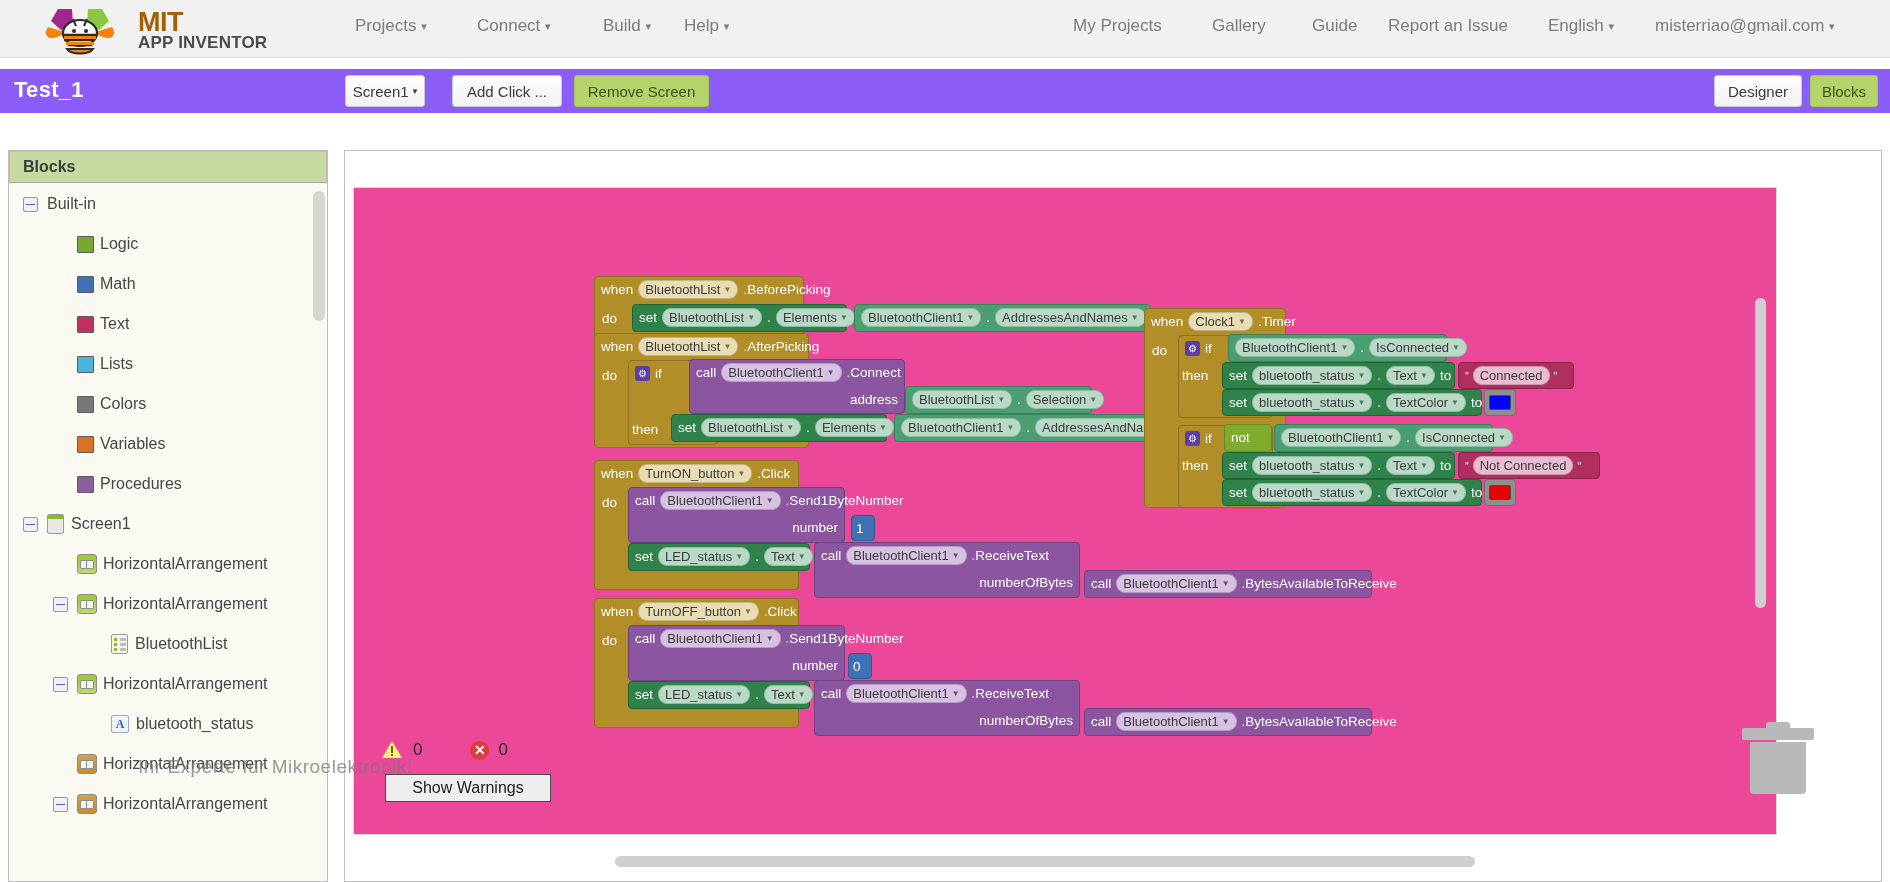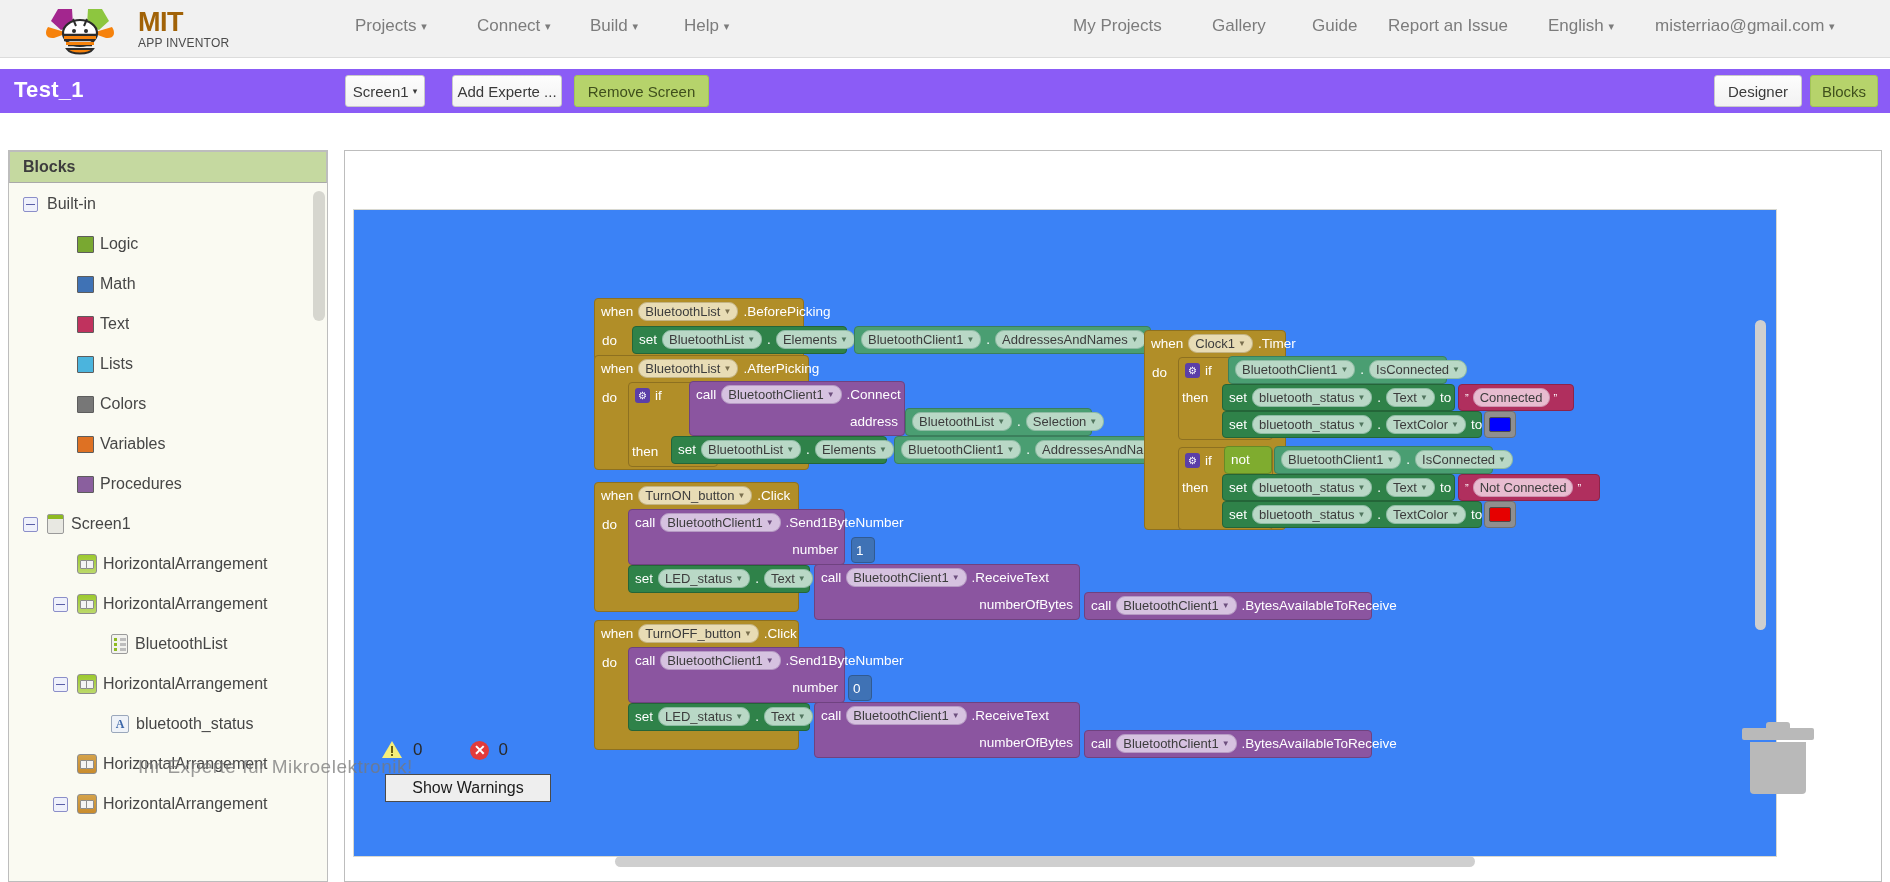--- a/index.html
+++ b/index.html
@@ -20,21 +20,21 @@
   #logo-wrap {
     position: absolute; left: 42px; top: 3px; width: 230px; height: 54px;
   }
   #logo-mark { position: absolute; left: 0; top: 2px; width: 92px; height: 52px; }
   #logo-text { position: absolute; left: 96px; top: 5px; }
   .logo-mit {
     font-size: 27px; font-weight: bold; color: #a16207; letter-spacing: -0.5px;
     font-family: "Liberation Sans", sans-serif; line-height: 28px;
   }
   .logo-appinv {
-    font-size: 12px; font-weight: normal; color: #4b4b4b; letter-spacing: 0.2px;
+    font-size: 17px; font-weight: bold; color: #4b4b4b; letter-spacing: 0.2px;
     line-height: 14px;
   }
   .navitem {
     position: absolute; top: 16px;
     font-size: 17px; color: #7c7c7c; white-space: nowrap;
     cursor: pointer;
   }
   .navitem .caret { font-size: 11px; position: relative; top: -1px; }
 
   
@@ -135,22 +135,22 @@
     position: absolute; right: 2px; top: 40px; width: 12px; height: 130px;
     background: #d6d6cf; border-radius: 6px;
   }
 
   
   #viewer-panel {
     position: absolute; left: 344px; top: 150px; width: 1538px; height: 732px;
     background: #ffffff; border: 1px solid #bdbdbd;
   }
   #viewer-canvas {
-    position: absolute; left: 8px; top: 58px; width: 1424px; height: 648px;
-    background: #3b82f6; border: 1px solid #d8d8d0; overflow: hidden;
+    position: absolute; left: 8px; top: 36px; width: 1424px; height: 648px;
+    background: #ec4899; border: 1px solid #d8d8d0; overflow: hidden;
   }
   #viewer-hscroll-track {
     position: absolute; left: 270px; bottom: 14px; width: 860px; height: 11px;
     background: #cfcfcf; border-radius: 6px;
   }
 
   
   .blk { position: absolute; font-size: 13.5px; color: #ffffff; white-space: nowrap; }
   .hat {
     background: #b18e28; border: 1px solid #8d7020; border-radius: 4px;
@@ -266,38 +266,38 @@
       <path d="M31 14 l3 7 M45 14 l-3 7" stroke="#2b2b2b" stroke-width="2"></path>
     </svg>
     <div id="logo-text">
       <div class="logo-mit">MIT</div>
       <div class="logo-appinv">APP INVENTOR</div>
     </div>
   </div>
 
   <div class="navitem" style="left:355px"><span>Projects</span> <span class="caret">▾</span></div>
   <div class="navitem" style="left:477px"><span>Connect</span> <span class="caret">▾</span></div>
-  <div class="navitem" style="left:590px"><span>Build</span> <span class="caret">▾</span></div>
+  <div class="navitem" style="left:603px"><span>Build</span> <span class="caret">▾</span></div>
   <div class="navitem" style="left:684px"><span>Help</span> <span class="caret">▾</span></div>
 
   <div class="navitem" style="left:1073px"><span>My Projects</span></div>
   <div class="navitem" style="left:1212px"><span>Gallery</span></div>
   <div class="navitem" style="left:1312px"><span>Guide</span></div>
   <div class="navitem" style="left:1388px"><span>Report an Issue</span></div>
   <div class="navitem" style="left:1548px"><span>English</span> <span class="caret">▾</span></div>
   <div class="navitem" style="left:1655px"><span>misterriao@gmail.com</span> <span class="caret">▾</span></div>
 </div>
 
 <div id="projbar" style="background: #8b5cf6;">
   <div id="projtitle">Test_1</div>
   <div class="pbtn" style="left:345px;width:80px">
     <span>Screen1</span>&nbsp;<span style="font-size:9px">▾</span>
   </div>
   <div class="pbtn" style="left:452px;width:110px">
-    <span>Add Experte ...</span>
+    <span>Add Click ...</span>
   </div>
   <div class="pbtn inactive" style="left:574px;width:135px">
     <span>Remove Screen</span>
   </div>
   <div class="pbtn" style="left:1714px;width:88px">
     <span>Designer</span>
   </div>
   <div class="pbtn inactive" style="left:1810px;width:68px">
     <span>Blocks</span>
   </div>

